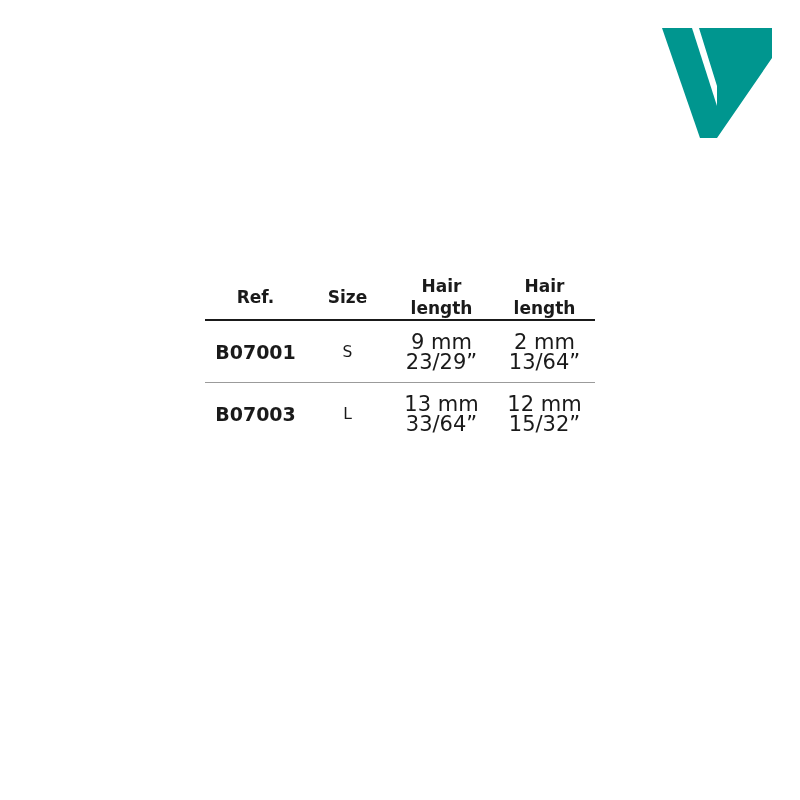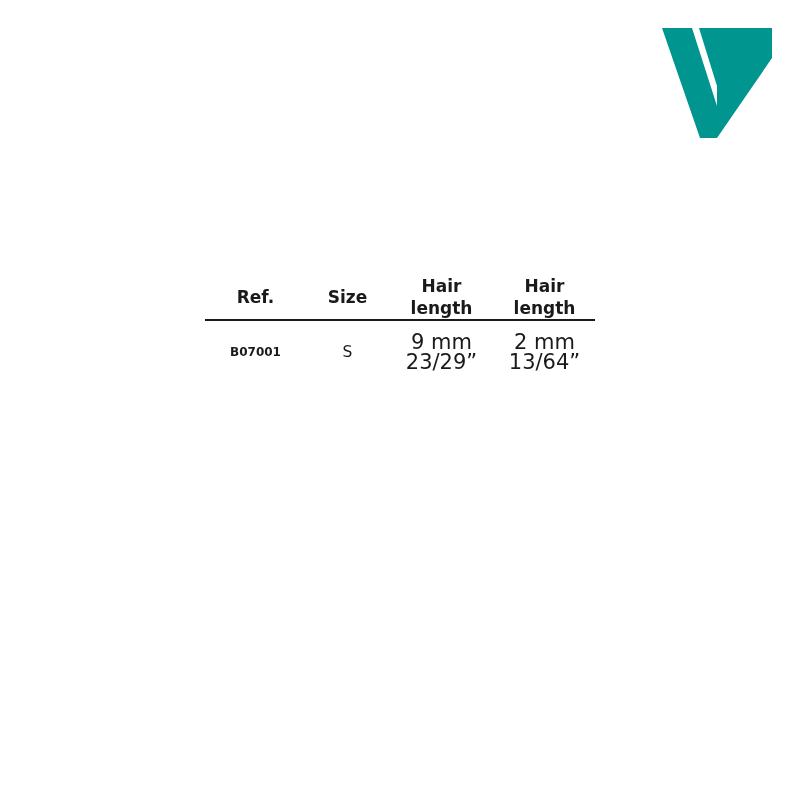--- a/index.html
+++ b/index.html
@@ -76,21 +76,21 @@
   tbody tr:last-child {
     border-bottom: none;
   }
   tbody td {
     height: 61px;
     font-size: 21px;
     line-height: 20px;
   }
   td.ref-cell {
     font-weight: bold;
-    font-size: 12px;
+    font-size: 19px;
   }
   td.size-cell {
     font-weight: normal;
     font-size: 15.5px;
   }
   td.meas-cell .m-line {
     display: block;
   }
 </style>
 </head>
@@ -135,15 +135,27 @@
         <td class="size-cell">S</td>
         <td class="meas-cell">
           <span class="m-line">9 mm</span>
           <span class="m-line">23/29”</span>
         </td>
         <td class="meas-cell">
           <span class="m-line">2 mm</span>
           <span class="m-line">13/64”</span>
         </td>
       </tr>
+      <tr>
+        <td class="ref-cell">B07003</td>
+        <td class="size-cell">L</td>
+        <td class="meas-cell">
+          <span class="m-line">13 mm</span>
+          <span class="m-line">33/64”</span>
+        </td>
+        <td class="meas-cell">
+          <span class="m-line">12 mm</span>
+          <span class="m-line">15/32”</span>
+        </td>
+      </tr>
     </tbody>
   </table>
 </div>
 
 </body></html>

